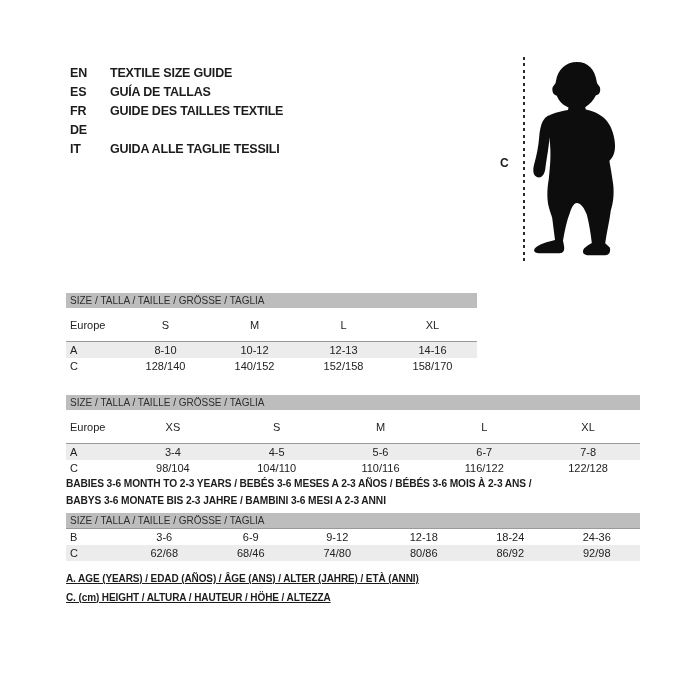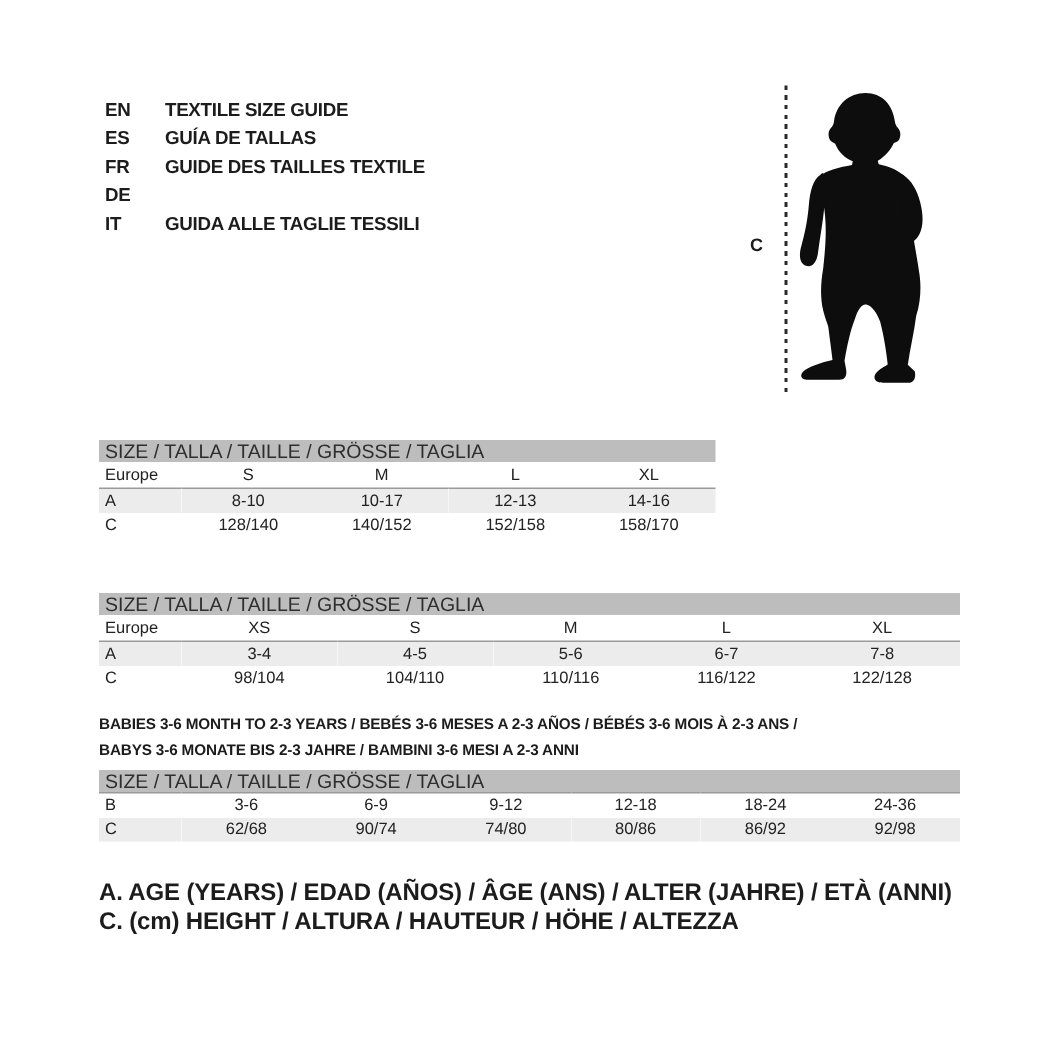--- a/index.html
+++ b/index.html
@@ -30,27 +30,27 @@
   
   .tbl-title{position:absolute;font-size:10.2px;font-weight:bold;letter-spacing:-0.1px;white-space:nowrap;}
   .tbl-title sub{font-size:7.5px;vertical-align:-2px;}
   .tbl-title .line{display:block;line-height:17px;}
   
   table.size-table{position:absolute;border-collapse:collapse;table-layout:fixed;font-size:11px;color:#222;}
   table.size-table td{padding:0;height:16px;text-align:center;overflow:hidden;white-space:nowrap;}
   table.size-table td.lbl{text-align:left;padding-left:4px;}
   tr.bar-row td{
     background:var(--header-bar);height:15px;text-align:left;padding-left:4px;
-    font-size:13px;color:#2e2e2e;
-  }
-  tr.row-line td{border-bottom:1px solid var(--divider);height:17px;}
+    font-size:10px;color:#2e2e2e;
+  }
+  tr.row-line td{border-bottom:1px solid var(--divider);height:33px;}
   tr.row-shade td{background:var(--row-alt);}
   tr.bar-line td{border-bottom:1px solid var(--divider);}
   
-  .notes{position:absolute;left:66px;top:587px;font-size:16px;font-weight:bold;line-height:18.7px;letter-spacing:-0.1px;white-space:nowrap;}
+  .notes{position:absolute;left:66px;top:570px;font-size:10px;font-weight:bold;line-height:18.7px;letter-spacing:-0.1px;white-space:nowrap;text-decoration:underline;}
 </style>
 </head>
 <body>
 
 <div id="canvas">
 
   <div class="lang-block">
     <div class="lang-row">
       <span class="lang-code">EN</span>
       <span class="lang-label">TEXTILE SIZE GUIDE</span>
@@ -111,21 +111,21 @@
     <tr class="row-line">
       <td class="lbl">Europe</td>
       <td>S</td>
       <td>M</td>
       <td>L</td>
       <td>XL</td>
     </tr>
     <tr class="row-shade">
       <td class="lbl">A</td>
       <td>8-10</td>
-      <td>10-17</td>
+      <td>10-12</td>
       <td>12-13</td>
       <td>14-16</td>
     </tr>
     <tr>
       <td class="lbl">C</td>
       <td>128/140</td>
       <td>140/152</td>
       <td>152/158</td>
       <td>158/170</td>
     </tr>
@@ -195,21 +195,21 @@
       <td>3-6</td>
       <td>6-9</td>
       <td>9-12</td>
       <td>12-18</td>
       <td>18-24</td>
       <td>24-36</td>
     </tr>
     <tr class="row-shade">
       <td class="lbl">C</td>
       <td>62/68</td>
-      <td>90/74</td>
+      <td>68/46</td>
       <td>74/80</td>
       <td>80/86</td>
       <td>86/92</td>
       <td>92/98</td>
     </tr>
   </tbody>
     </table>
 
   <div class="notes">
     <div>A. AGE (YEARS) / EDAD (AÑOS) / ÂGE (ANS) / ALTER (JAHRE) / ETÀ (ANNI)</div>

